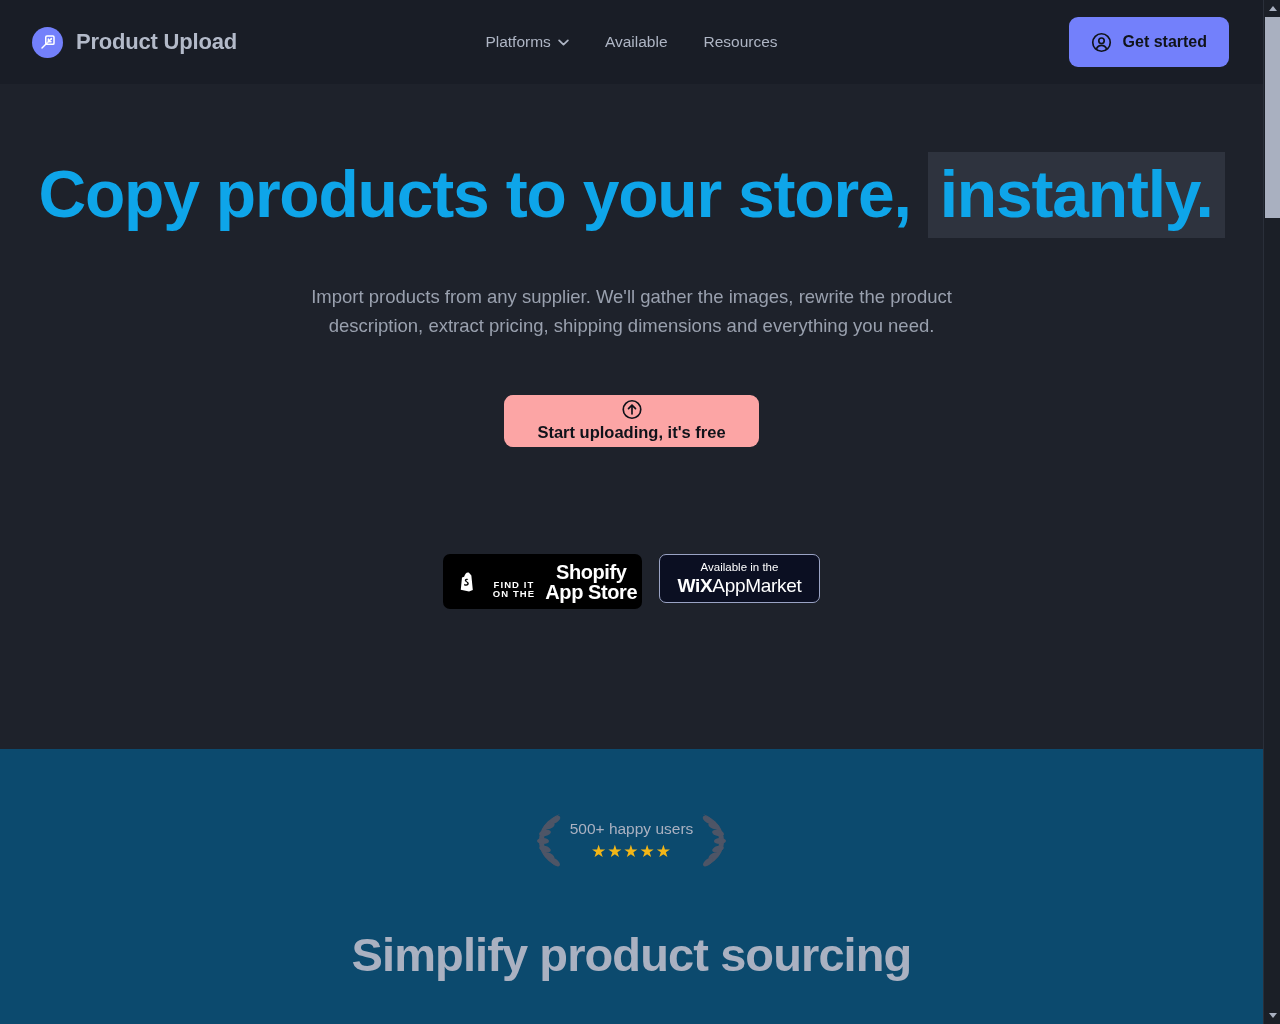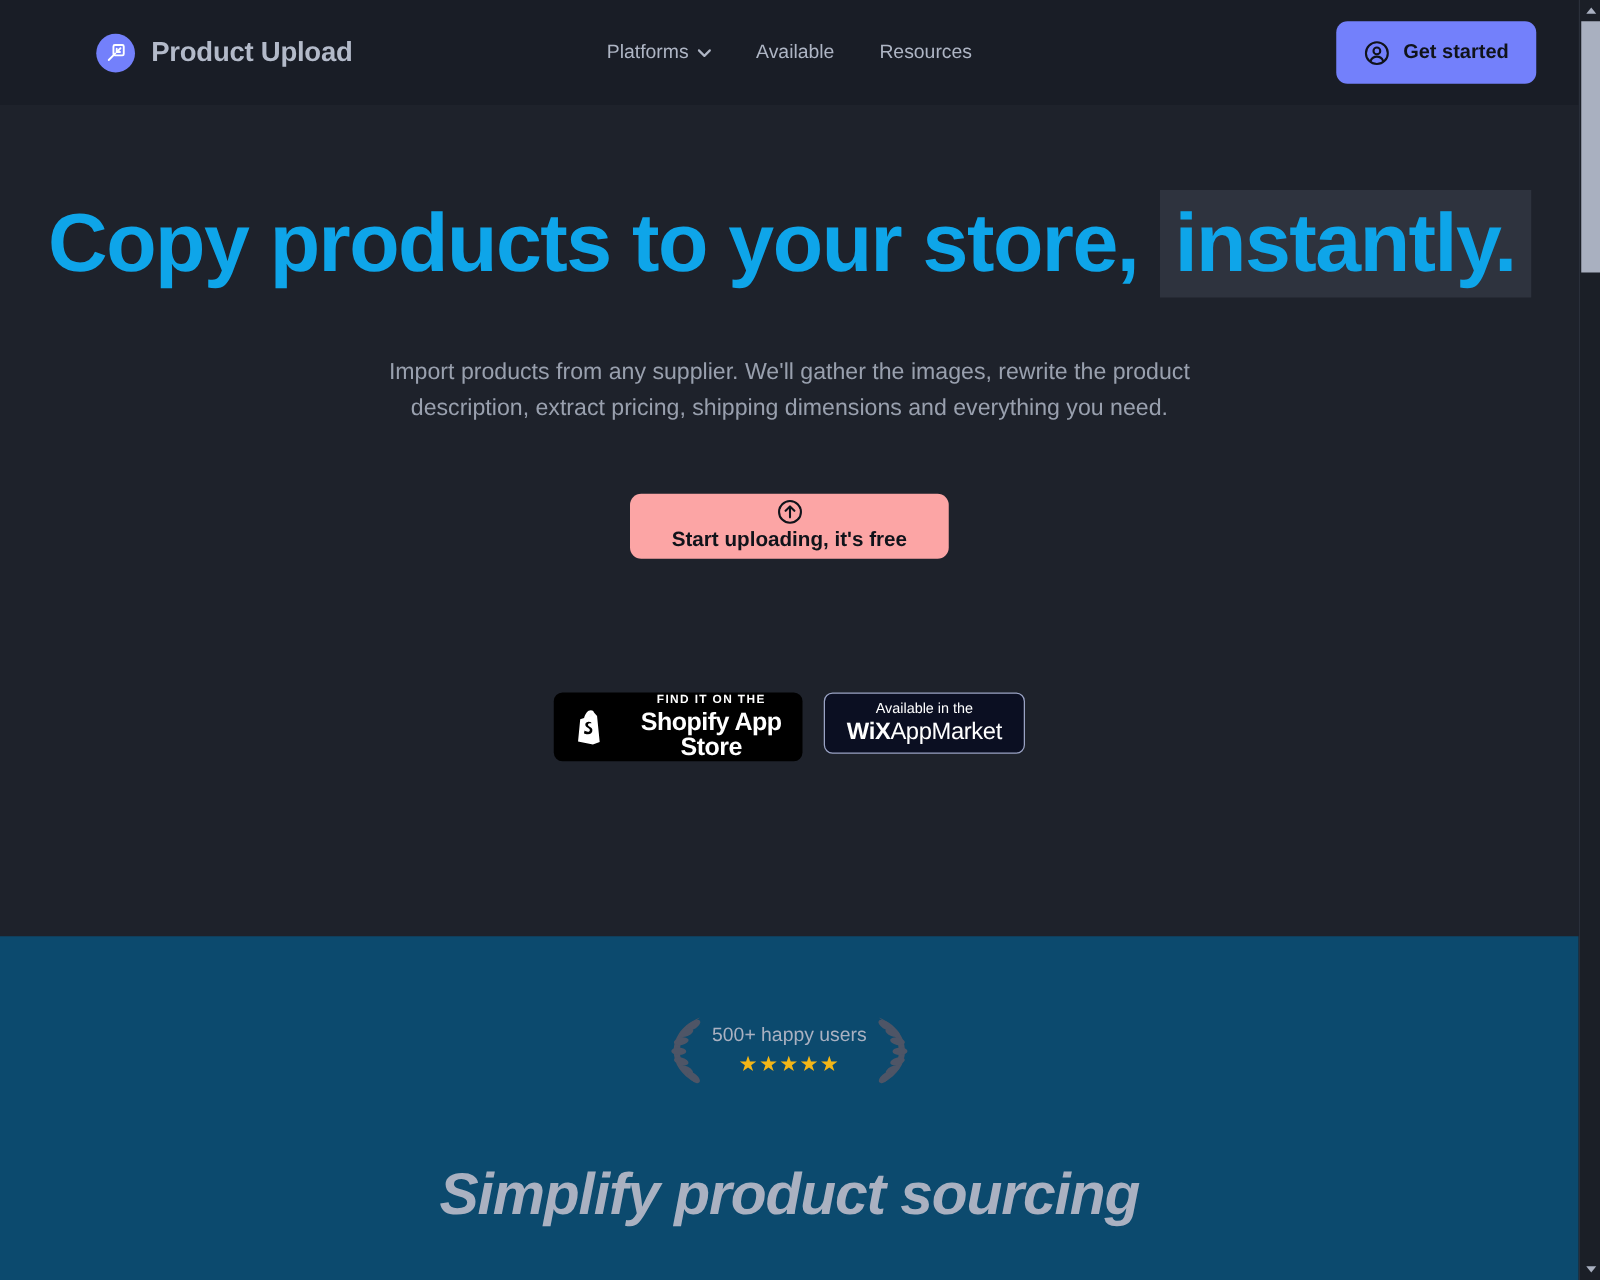--- a/index.html
+++ b/index.html
@@ -26,21 +26,21 @@
   .sb-arrow.up { border-bottom:5px solid #a9b0c0; }
   .sb-arrow.down { border-top:5px solid #a9b0c0; }
   .sb-thumb {
     position:absolute; left:1px; top:17px; width:15px; height:201px;
     background:#a9b0c0; border-radius:0;
   }
 
   
   .header {
     position:absolute; top:0; left:0; width:1263px; height:84px;
-    background:#191d26; display:flex; align-items:center; z-index:20;padding-left:45px;
+    background:#191d26; display:flex; align-items:center; z-index:20;
   }
   .brand { display:flex; align-items:center; gap:13px; margin-left:32px; }
   .logo-mark {
     width:31px; height:31px; border-radius:50%;
     background:#7380fb; display:flex; align-items:center; justify-content:center; flex:none;
   }
   .brand-name { font-size:22px; font-weight:700; color:#b3bac9; letter-spacing:-0.2px; white-space:nowrap; }
 
   .nav { position:absolute; left:0; width:1263px; display:flex; justify-content:center; gap:36px; pointer-events:none; }
   .nav > * { pointer-events:auto; }
@@ -82,21 +82,21 @@
   .cta-hero-label {
     position:absolute; top:28px; left:50%; transform:translateX(-50%);
     font-size:16.5px; font-weight:700; color:#10131a; white-space:nowrap;
   }
 
   .badges { margin-top:107px; display:flex; justify-content:center; gap:17px; }
   .badge-shopify {
     width:199px; height:55px; background:#000; border-radius:7px;
     display:flex; align-items:center; gap:11px; padding-left:14px; cursor:pointer;
   }
-  .shop-txt { display:flex; flex-direction:column; align-items:center; line-height:1; }
+  .shop-txt { display:flex; flex-direction:row; align-items:flex-end; line-height:1; }
   .shop-small { font-size:9.5px; font-weight:700; color:#fff; letter-spacing:1.1px; margin-bottom:3px; }
   .shop-big { font-size:20px; font-weight:700; color:#fff; letter-spacing:-0.4px; }
 
   .badge-wix {
     width:161px; height:49px; background:#0b0f22; border:1px solid #9aa3c4;
     border-radius:7px; display:flex; flex-direction:column;
     align-items:center; justify-content:center; cursor:pointer;
   }
   .wix-small { font-size:11.5px; color:#fff; margin-bottom:2px; }
   .wix-big { font-size:19px; color:#fff; letter-spacing:-0.3px; }
@@ -106,21 +106,21 @@
   .section2 {
     position:absolute; top:749px; left:0; width:1263px; height:275px;
     background:#0c4a6e; text-align:center;
   }
   .social { margin-top:62px; display:flex; justify-content:center; align-items:center; gap:2px; }
   .social-mid { display:flex; flex-direction:column; align-items:center; gap:5px; }
   .social-txt { font-size:15.5px; color:#aab1c1; }
   .stars { font-size:17px; color:#f3b617; letter-spacing:1px; line-height:1; }
 
   .heading2 {
-    margin-top:58px; font-size:47px; font-weight:700; color:#aab1c1; letter-spacing:-0.9px;font-style:italic;
+    margin-top:58px; font-size:47px; font-weight:700; color:#aab1c1; letter-spacing:-0.9px;
   }
   .body2 {
     margin:0 auto; margin-top:37px; width:700px;
     font-size:18.5px; line-height:29px; color:#99a0ae;
   }
 </style>
 </head>
 <body>
 
 <div class="page">

